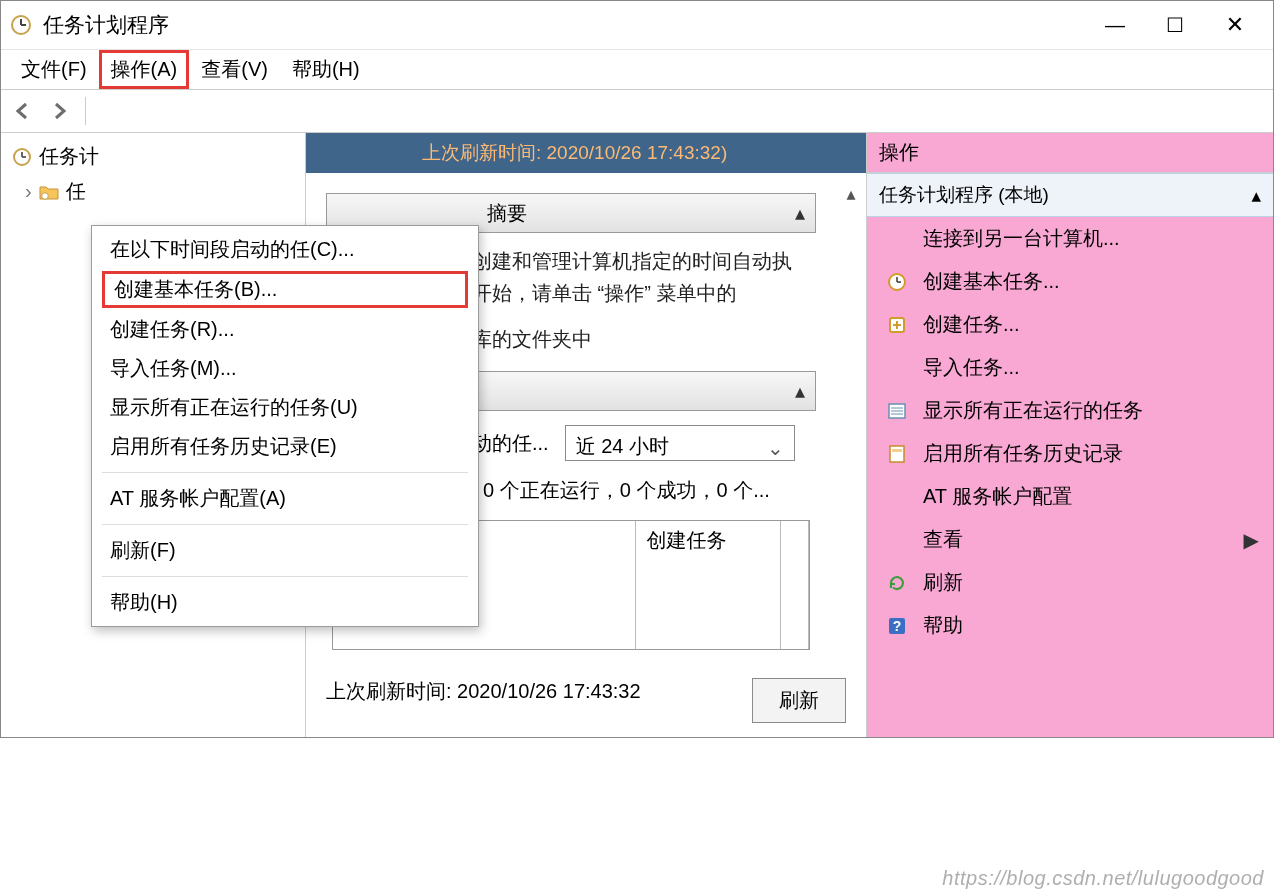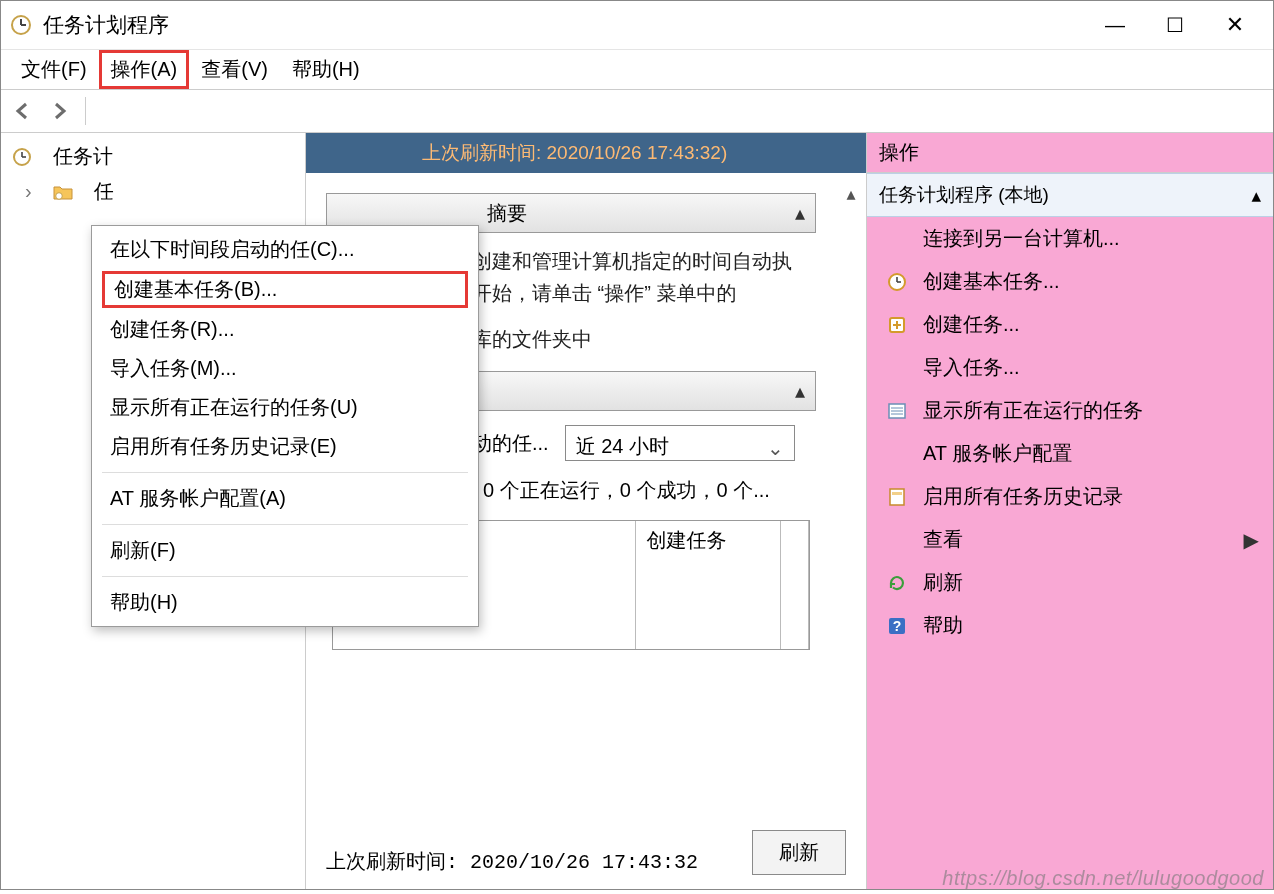--- a/index.html
+++ b/index.html
@@ -1,53 +1,53 @@
 <!DOCTYPE html>
 <html><head>
 <meta charset="utf-8">
 <style>
 * { box-sizing: border-box; margin: 0; padding: 0; }
 body { font-family: "Microsoft YaHei", "Segoe UI", sans-serif; font-size: 18px; background: #fff; color: #000; overflow: hidden; }
-.window { width: 1274px; height: 890px; display: flex; flex-direction: column; border: 1px solid #888; }
+.window { width: 1274px; height: 738px; display: flex; flex-direction: column; border: 1px solid #888; }
 .titlebar { display: flex; align-items: center; height: 48px; padding: 0 8px; background: #fff; }
 .titlebar .icon { width: 24px; height: 24px; margin-right: 10px; display: flex; align-items: center; justify-content: center; }
 .titlebar .title { flex: 1; font-size: 21px; }
 .titlebar .ctrls { display: flex; gap: 0; }
 .titlebar .ctrl { width: 60px; height: 48px; display: flex; align-items: center; justify-content: center; font-size: 20px; }
 .titlebar .ctrl:last-child { font-size: 22px; }
 .menubar { display: flex; align-items: center; height: 40px; padding: 0 8px; border-top: 1px solid #e5e5e5; }
 .menu-item { padding: 6px 12px; font-size: 20px; cursor: default; }
 .menu-item.highlight { border: 3px solid #e53935; padding: 3px 9px; }
 .toolbar { display: flex; align-items: center; height: 44px; padding: 0 8px; border-top: 1px solid #ccc; border-bottom: 1px solid #ccc; gap: 8px; background: #fff; }
 .arrow-btn { width: 28px; height: 28px; display: flex; align-items: center; justify-content: center; color: #6d6d6d; font-size: 22px; }
 .toolbar .sep { width: 1px; height: 28px; background: #ccc; margin: 0 4px; }
 .body { flex: 1; display: flex; overflow: hidden; position: relative; }
 .tree-pane { width: 305px; border-right: 1px solid #ccc; padding-top: 6px; background: #fff; }
-.tree-row { display: flex; align-items: center; padding: 4px 10px; gap: 20px; font-size: 20px; }
+.tree-row { display: flex; align-items: center; padding: 4px 10px; gap: 6px; font-size: 20px; }
 .tree-icon { width: 22px; height: 22px; display: flex; align-items: center; justify-content: center; }
 .center-pane { flex: 1; display: flex; flex-direction: column; border-right: 1px solid #ccc; background: #fff; position: relative; }
 .status-strip { height: 40px; background: #3f658a; color: #fdba74; display: flex; align-items: center; padding-left: 116px; font-size: 19px; overflow: hidden; white-space: nowrap; }
 .center-content { flex: 1; display: flex; gap: 0; overflow: hidden; }
 .center-scroll { flex: 1; padding: 20px 20px 0 20px; overflow: hidden; }
 .scroll-col { width: 30px; display: flex; flex-direction: column; align-items: center; padding-top: 10px; }
 .scroll-up { color: #555; font-size: 18px; }
 .section-head { height: 40px; background: linear-gradient(#f7f7f7,#e2e2e2); border: 1px solid #999; display: flex; align-items: center; padding: 0 12px; font-size: 20px; margin-bottom: 12px; position: relative; }
 .section-head .caret { position: absolute; right: 10px; color: #333; }
 .overview-text { font-size: 20px; line-height: 1.6; margin: 8px 6px 14px 6px; color: #222; }
 .cutoff { font-size: 20px; line-height: 1.6; color: #222; margin: 0 6px; white-space: nowrap; overflow: hidden; }
 .status-row { display: flex; align-items: center; gap: 16px; margin: 14px 6px; font-size: 20px; }
 .combo { display: flex; align-items: flex-end; border: 1px solid #8a8a8a; background: #fff; height: 36px; width: 230px; padding: 0 10px; justify-content: space-between; }
 .combo .chev { color: #555; }
 .summary { font-size: 20px; margin: 16px 6px; white-space: nowrap; overflow: hidden; }
 .task-table { border: 1px solid #999; margin: 10px 6px 0 6px; height: 130px; background: #fff; display: flex; }
 .th { border-right: 1px solid #bbb; padding: 6px 10px; font-size: 20px; background: #fff; }
 .th:first-child { flex: 1.6; }
 .th:nth-child(2) { flex: 0.7; }
 .th:last-child { width: 28px; }
-.footer-row { display: flex; align-items: flex-end; justify-content: space-between; padding: 14px 20px; border-top: 1px solid transparent; font-family: Liberation Mono, monospace; }
+.footer-row { display: flex; align-items: flex-start; justify-content: space-between; padding: 14px 20px; border-top: 1px solid transparent; }
 .footer-text { font-size: 20px; }
 .btn { border: 1px solid #8a8a8a; background: #f3f3f3; padding: 8px 26px; font-size: 20px; }
 .actions-pane { width: 406px; background: #f9a8d4; display: flex; flex-direction: column; }
 .actions-title { height: 40px; display: flex; align-items: center; padding: 0 12px; font-size: 20px; border-bottom: 1px solid #ccc; }
 .actions-group-head { background: #eef3fa; border-top: 1px solid #bcd0e6; border-bottom: 1px solid #bcd0e6; padding: 8px 12px; font-size: 19px; display: flex; align-items: center; justify-content: space-between; }
 .action-item { display: flex; align-items: center; gap: 14px; padding: 8px 14px 8px 18px; font-size: 20px; }
 .action-item .ai-icon { width: 24px; height: 24px; display: flex; align-items: center; justify-content: center; }
 .action-item .chev { margin-left: auto; color: #333; }
 
 .dropdown { position: absolute; left: 90px; top: 92px; width: 388px; background: #fff; border: 1px solid #9b9b9b; box-shadow: 2px 4px 10px rgba(0,0,0,.25); z-index: 50; padding: 4px 0; }
@@ -204,31 +204,31 @@
               <svg width="20" height="20" viewBox="0 0 20 20">
                 <rect x="2" y="3" width="16" height="14" fill="#fff" stroke="#6b8fb5" stroke-width="1.5"></rect>
                 <line x1="4" y1="7" x2="16" y2="7" stroke="#6b8fb5"></line>
                 <line x1="4" y1="10" x2="16" y2="10" stroke="#6b8fb5"></line>
                 <line x1="4" y1="13" x2="16" y2="13" stroke="#6b8fb5"></line>
               </svg>
             </span>
             <span>显示所有正在运行的任务</span>
           </div>
           <div class="action-item">
-            <span class="ai-icon"></span>
-            <span>AT 服务帐户配置</span>
-          </div>
-          <div class="action-item">
             <span class="ai-icon">
               <svg width="20" height="20" viewBox="0 0 20 20">
                 <rect x="3" y="2" width="14" height="16" fill="#fff" stroke="#c78a2b" stroke-width="1.5"></rect>
                 <rect x="5" y="5" width="10" height="3" fill="#f2d089"></rect>
               </svg>
             </span>
             <span>启用所有任务历史记录</span>
+          </div>
+          <div class="action-item">
+            <span class="ai-icon"></span>
+            <span>AT 服务帐户配置</span>
           </div>
           <div class="action-item">
             <span class="ai-icon"></span>
             <span>查看</span>
             <span class="chev">▶</span>
           </div>
           <div class="action-item">
             <span class="ai-icon">
               <svg width="20" height="20" viewBox="0 0 20 20">
                 <path d="M4 10a6 6 0 1 1 2 4.5" fill="none" stroke="#3b9e3b" stroke-width="2.2"></path>

